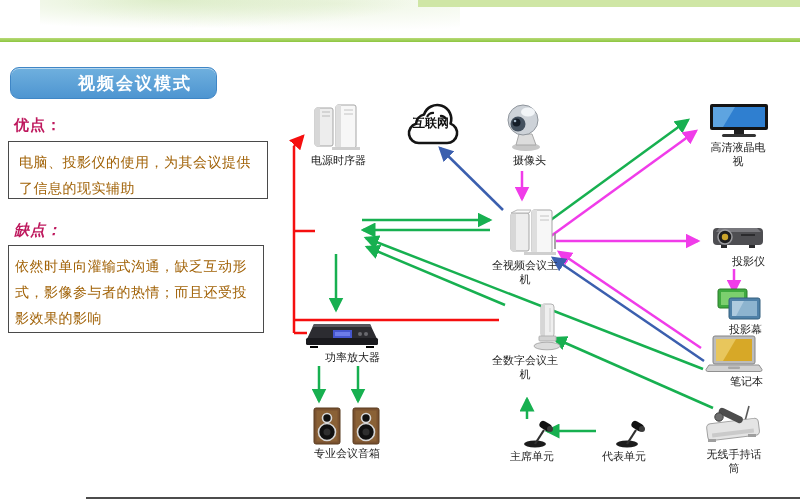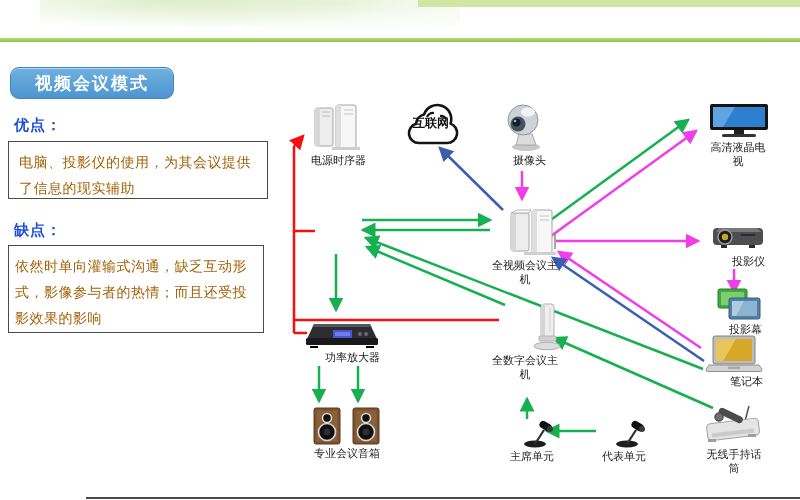--- a/index.html
+++ b/index.html
@@ -10,23 +10,23 @@
     background:radial-gradient(ellipse at 30% 0%, rgba(170,210,120,.35), rgba(255,255,255,0) 60%),
                radial-gradient(ellipse at 70% 10%, rgba(190,220,150,.25), rgba(255,255,255,0) 65%);}
   .top-strip{position:absolute;top:0;right:0;width:382px;height:7px;background:#cfe6a5;}
   .green-rule{position:absolute;top:38px;left:0;width:800px;height:4px;
     background:linear-gradient(#b8d977,#8cc63f);} 
   .bottom-rule{position:absolute;top:497px;left:86px;width:714px;height:2px;background:#4c4c4c;}
   
   .badge{position:absolute;top:67px;left:10px;width:162px;height:30px;border-radius:9px;
     background:linear-gradient(#6fb0de,#4e95d1);border:1px solid #3f86c6;
     color:#fff;font-size:17px;font-weight:bold;text-align:center;line-height:30px;letter-spacing:2px;
-    box-shadow:inset 0 1px 0 rgba(255,255,255,.5);}
-  
-  .heading{position:absolute;font-size:15px;font-weight:bold;color:#1d4ed8;letter-spacing:1px;}
+    box-shadow:inset 0 1px 0 rgba(255,255,255,.5);padding-left:43px;}
+  
+  .heading{position:absolute;font-size:15px;font-weight:bold;color:#be185d;letter-spacing:1px;}
   .note-box{position:absolute;left:8px;width:238px;border:1px solid #4a4a4a;background:#fff;
     padding:7px 10px;font-size:14px;line-height:26px;color:#a16207;letter-spacing:.5px;}
   
   .device{position:absolute;display:flex;flex-direction:column;align-items:flex-end;z-index:2;}
   .device .lbl{font-size:11px;line-height:14px;color:#1c1c1c;text-align:center;margin-top:2px;}
   #arrows{position:absolute;top:0;left:0;z-index:1;}
   .cloud-lbl{position:absolute;top:15px;left:50%;transform:translateX(-50%);width:36px;
     font-size:12px;line-height:15px;color:#111;text-align:center;font-weight:bold;}
 </style>
 </head>
@@ -37,21 +37,21 @@
   <div class="top-wisp"></div>
   <div class="top-strip"></div>
   <div class="green-rule"></div>
   <div class="bottom-rule"></div>
 
   <div class="badge">视频会议模式</div>
 
   <div class="heading" style="left:14px;top:116px;">优点：</div>
   <div class="note-box" style="top:141px;height:42px;">电脑、投影仪的使用，为其会议提供了信息的现实辅助</div>
 
-  <div class="heading" style="left:14px;top:221px;">缺点：</div>
+  <div class="heading" style="left:14px;top:221px;font-style:italic;">缺点：</div>
   <div class="note-box" style="top:245px;height:72px;padding-left:6px;">依然时单向灌输式沟通，缺乏互动形式，影像参与者的热情；而且还受投影效果的影响</div>
 
   <svg id="arrows" width="800" height="500">
     <defs>
       <marker id="ag" markerWidth="6" markerHeight="6" refX="5" refY="3" orient="auto">
           <path d="M0,0 L6,3 L0,6 z" fill="#17b050"></path>
         </marker>
       <marker id="am" markerWidth="6" markerHeight="6" refX="5" refY="3" orient="auto">
           <path d="M0,0 L6,3 L0,6 z" fill="#f03ce9"></path>
         </marker>

